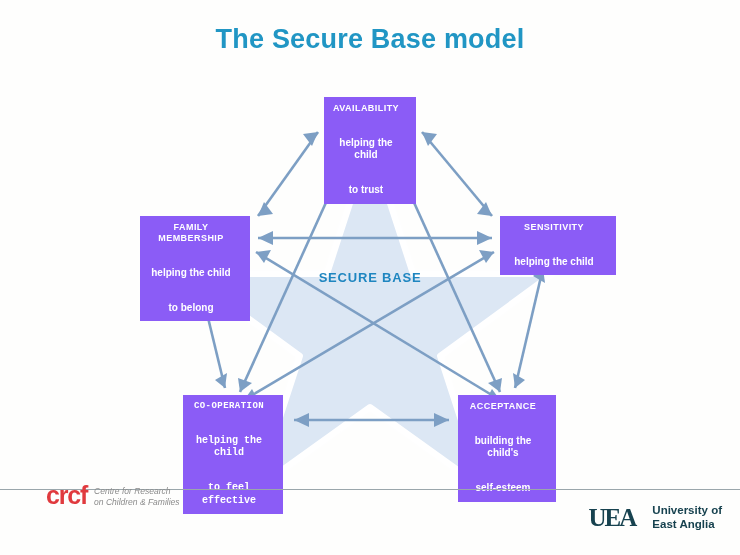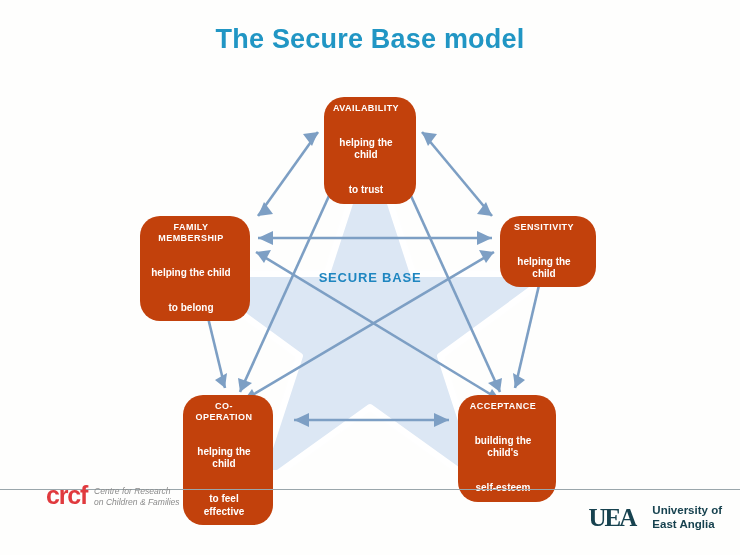--- a/index.html
+++ b/index.html
@@ -19,42 +19,42 @@
     color:#2196c4;
     letter-spacing:.2px;
     white-space:nowrap;
   }
 
   #diagram{position:absolute;left:0;top:70px;width:740px;height:400px;}
   #diagram svg{position:absolute;left:0;top:0;}
 
   .node{
     position:absolute;
-    background:#c2410c;
-    border-radius:20px;
+    background:#8b5cf6;
+    border-radius:0;
     color:#ffffff;
     text-align:center;
     box-sizing:border-box;
     padding:6px 16px 7px 8px;
     line-height:1.22;
   }
   .node .t{
     display:block;
     font-size:9px;font-weight:bold;letter-spacing:.45px;
     margin-bottom:1px;
   }
   .node .s{
     display:block;
     font-size:10px;font-weight:bold;margin-top:23px;
   }
 
   #n-availability{left:324px;top:27px;width:92px;}
   #n-family{left:140px;top:146px;width:110px;}
-  #n-sensitivity{left:500px;top:146px;width:96px;}
-  #n-cooperation{left:183px;top:325px;width:90px;}
+  #n-sensitivity{left:500px;top:146px;width:116px;}
+  #n-cooperation{left:183px;top:325px;width:100px;font-family:Liberation Mono, monospace;}
   #n-acceptance{left:458px;top:325px;width:98px;}
 
   #center-label{
     position:absolute;left:0;top:200px;width:740px;
     text-align:center;
     font-size:13px;font-weight:bold;letter-spacing:.8px;
     color:#1f86c0;
     pointer-events:none;
   }
 

